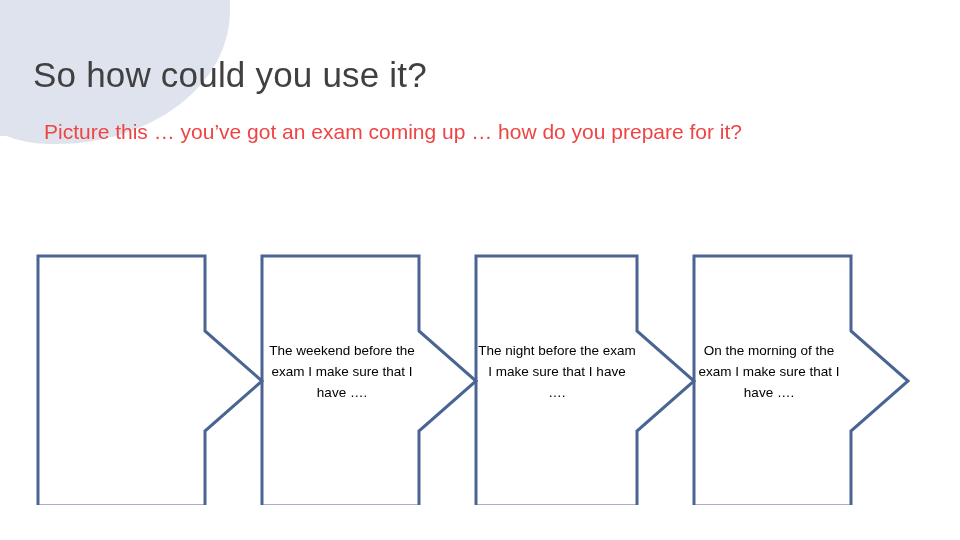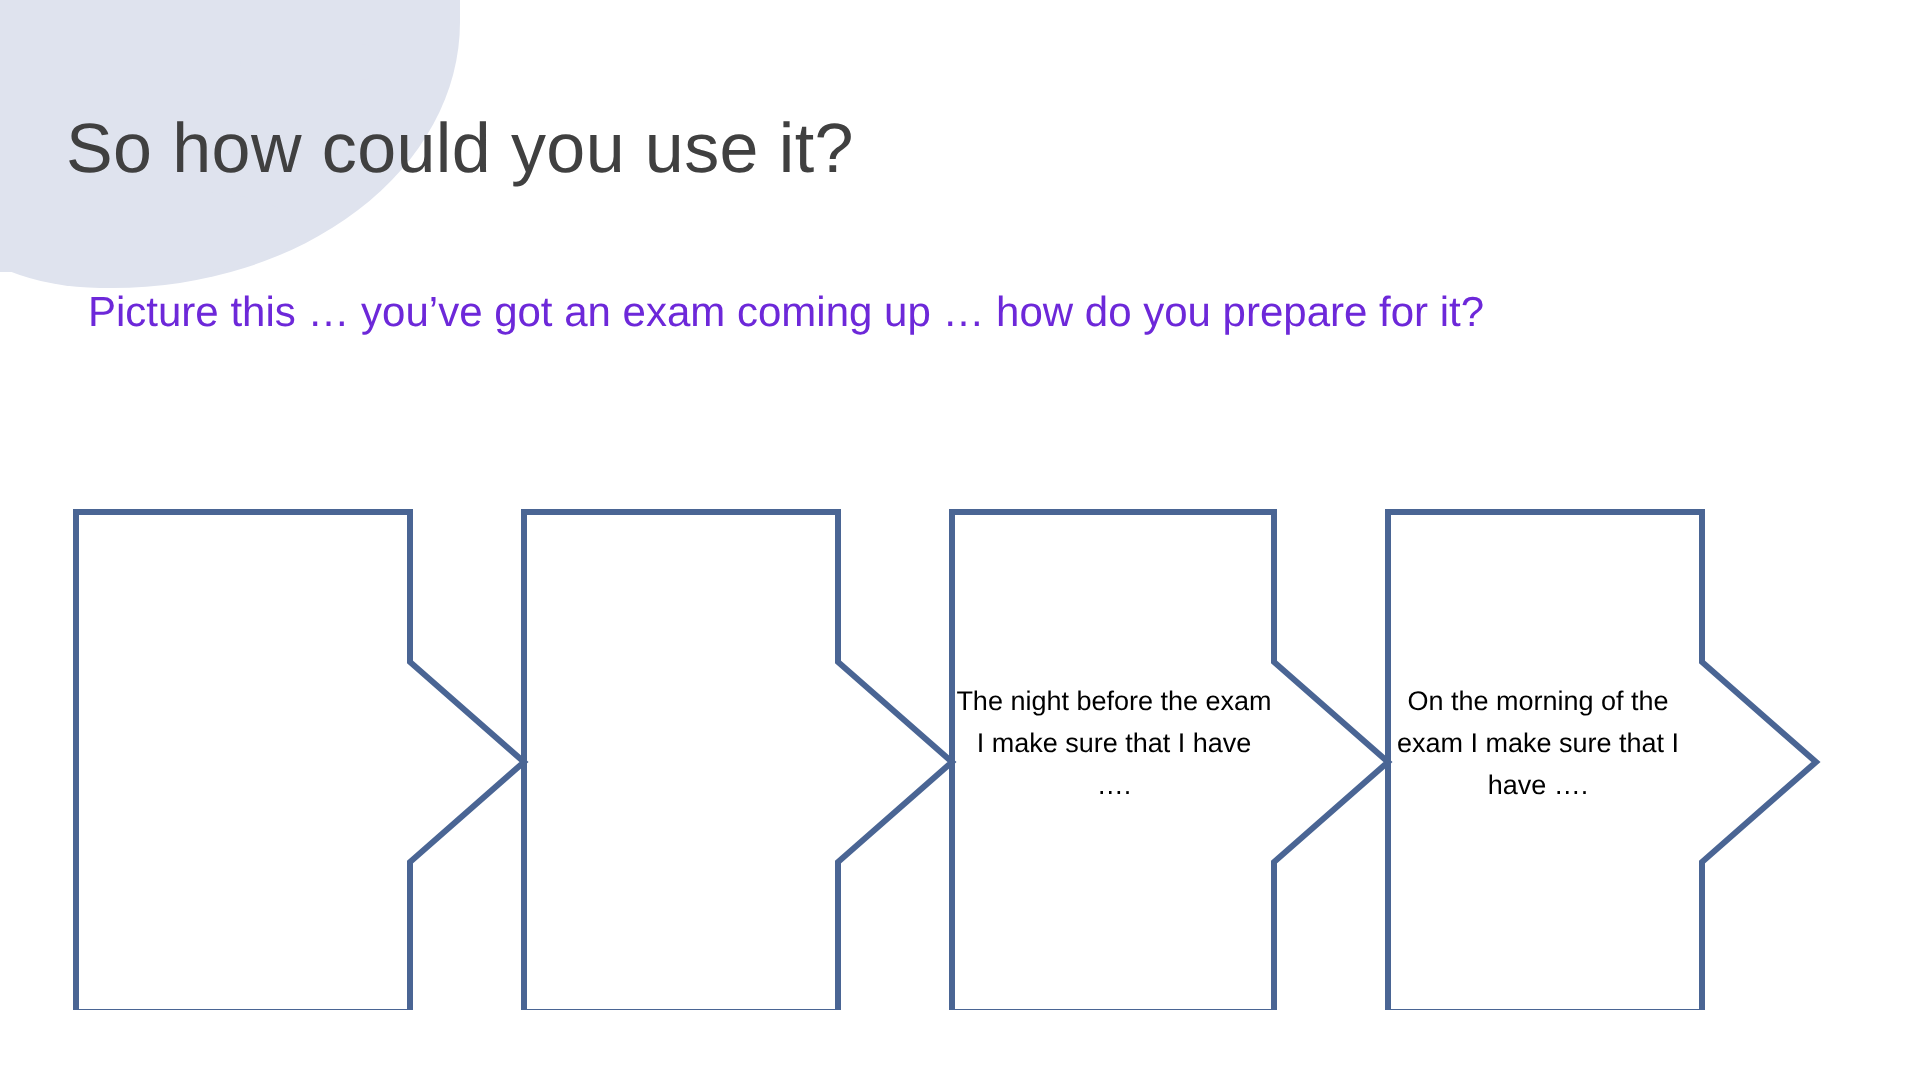--- a/index.html
+++ b/index.html
@@ -59,25 +59,25 @@
     font-size: 35px;
     color: #404040;
     font-weight: normal;
     letter-spacing: 0.2px;
     z-index: 2;
     white-space: nowrap;
   }
   .subtitle {
     position: absolute;
     left: 44px;
-    top: 141px;
+    top: 116px;
     width: 790px;
     font-size: 21px;
     line-height: 31px;
-    color: #6d28d9;
+    color: #ef4444;
     z-index: 2;
   }
   .chevrons {
     position: absolute;
     left: 0;
     top: 236px;
     width: 960px;
     height: 290px;
     z-index: 1;
   }
@@ -107,16 +107,17 @@
 
     <path d="M 38 20 L 205 20 L 205 95 L 262 145 L 205 195 L 205 270 L 38 270 Z" fill="none" stroke="#4a6594" stroke-width="3"></path>
 
     <path d="M 262 20 L 419 20 L 419 95 L 476 145 L 419 195 L 419 270 L 262 270 Z" fill="none" stroke="#4a6594" stroke-width="3"></path>
 
     <path d="M 476 20 L 637 20 L 637 95 L 694 145 L 637 195 L 637 270 L 476 270 Z" fill="none" stroke="#4a6594" stroke-width="3"></path>
 
     <path d="M 694 20 L 851 20 L 851 95 L 908 145 L 851 195 L 851 270 L 694 270 Z" fill="none" stroke="#4a6594" stroke-width="3"></path>
   </svg>
 
+  <div class="chev-label" style="left:263px; top:340px; width:158px;">The weekend before the exam I make sure that I have ….</div>
   <div class="chev-label" style="left:690px; top:340px; width:158px;">On the morning of the exam I make sure that I have ….</div>
   <div class="chev-label" style="left:478px; top:340px; width:158px;">The night before the exam I make sure that I have ….</div>
 
 </div>
 
 </body></html>

